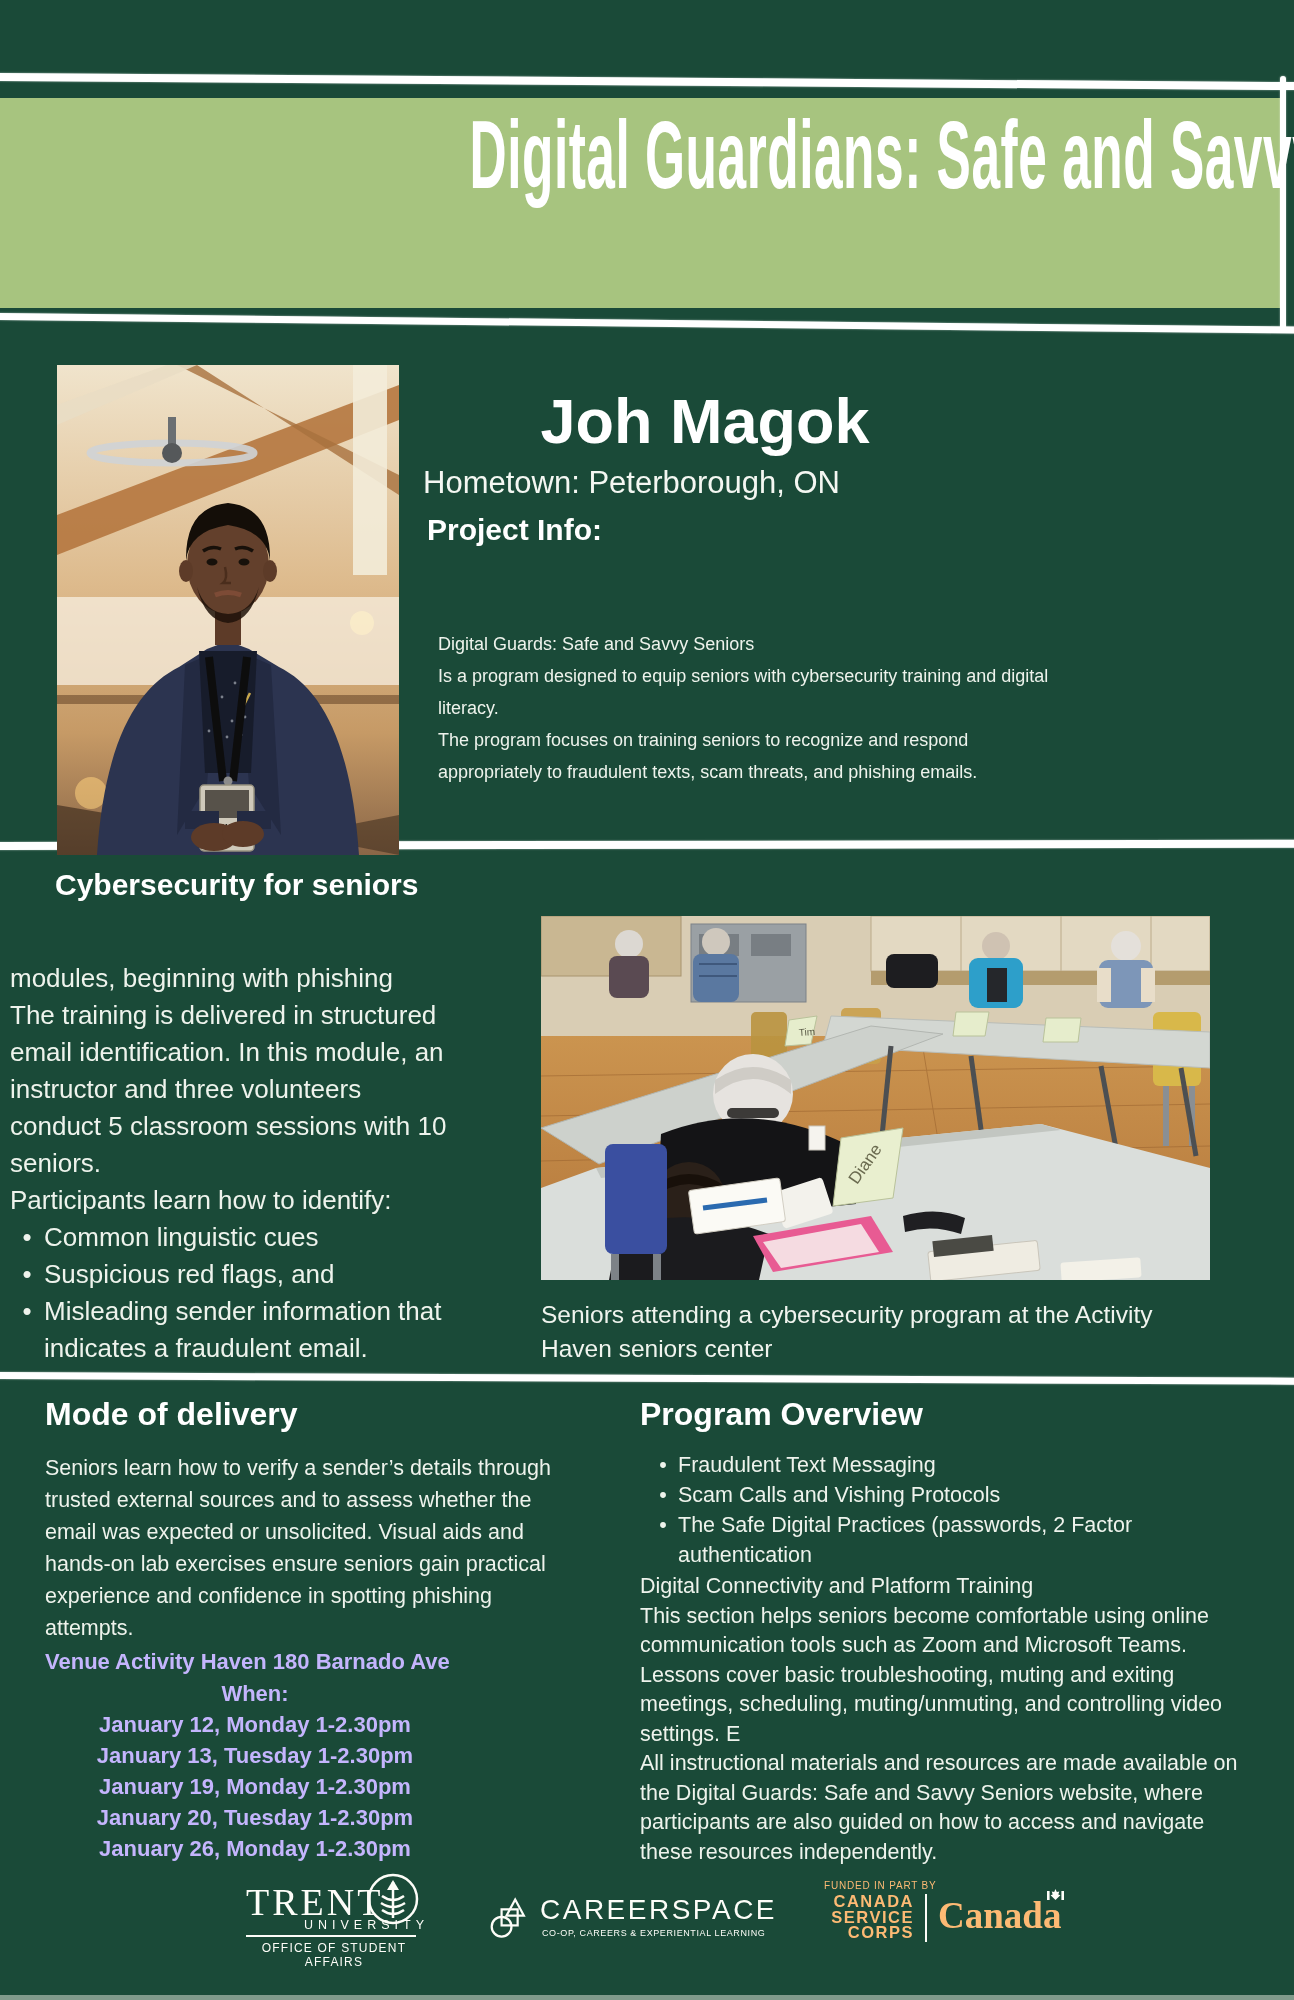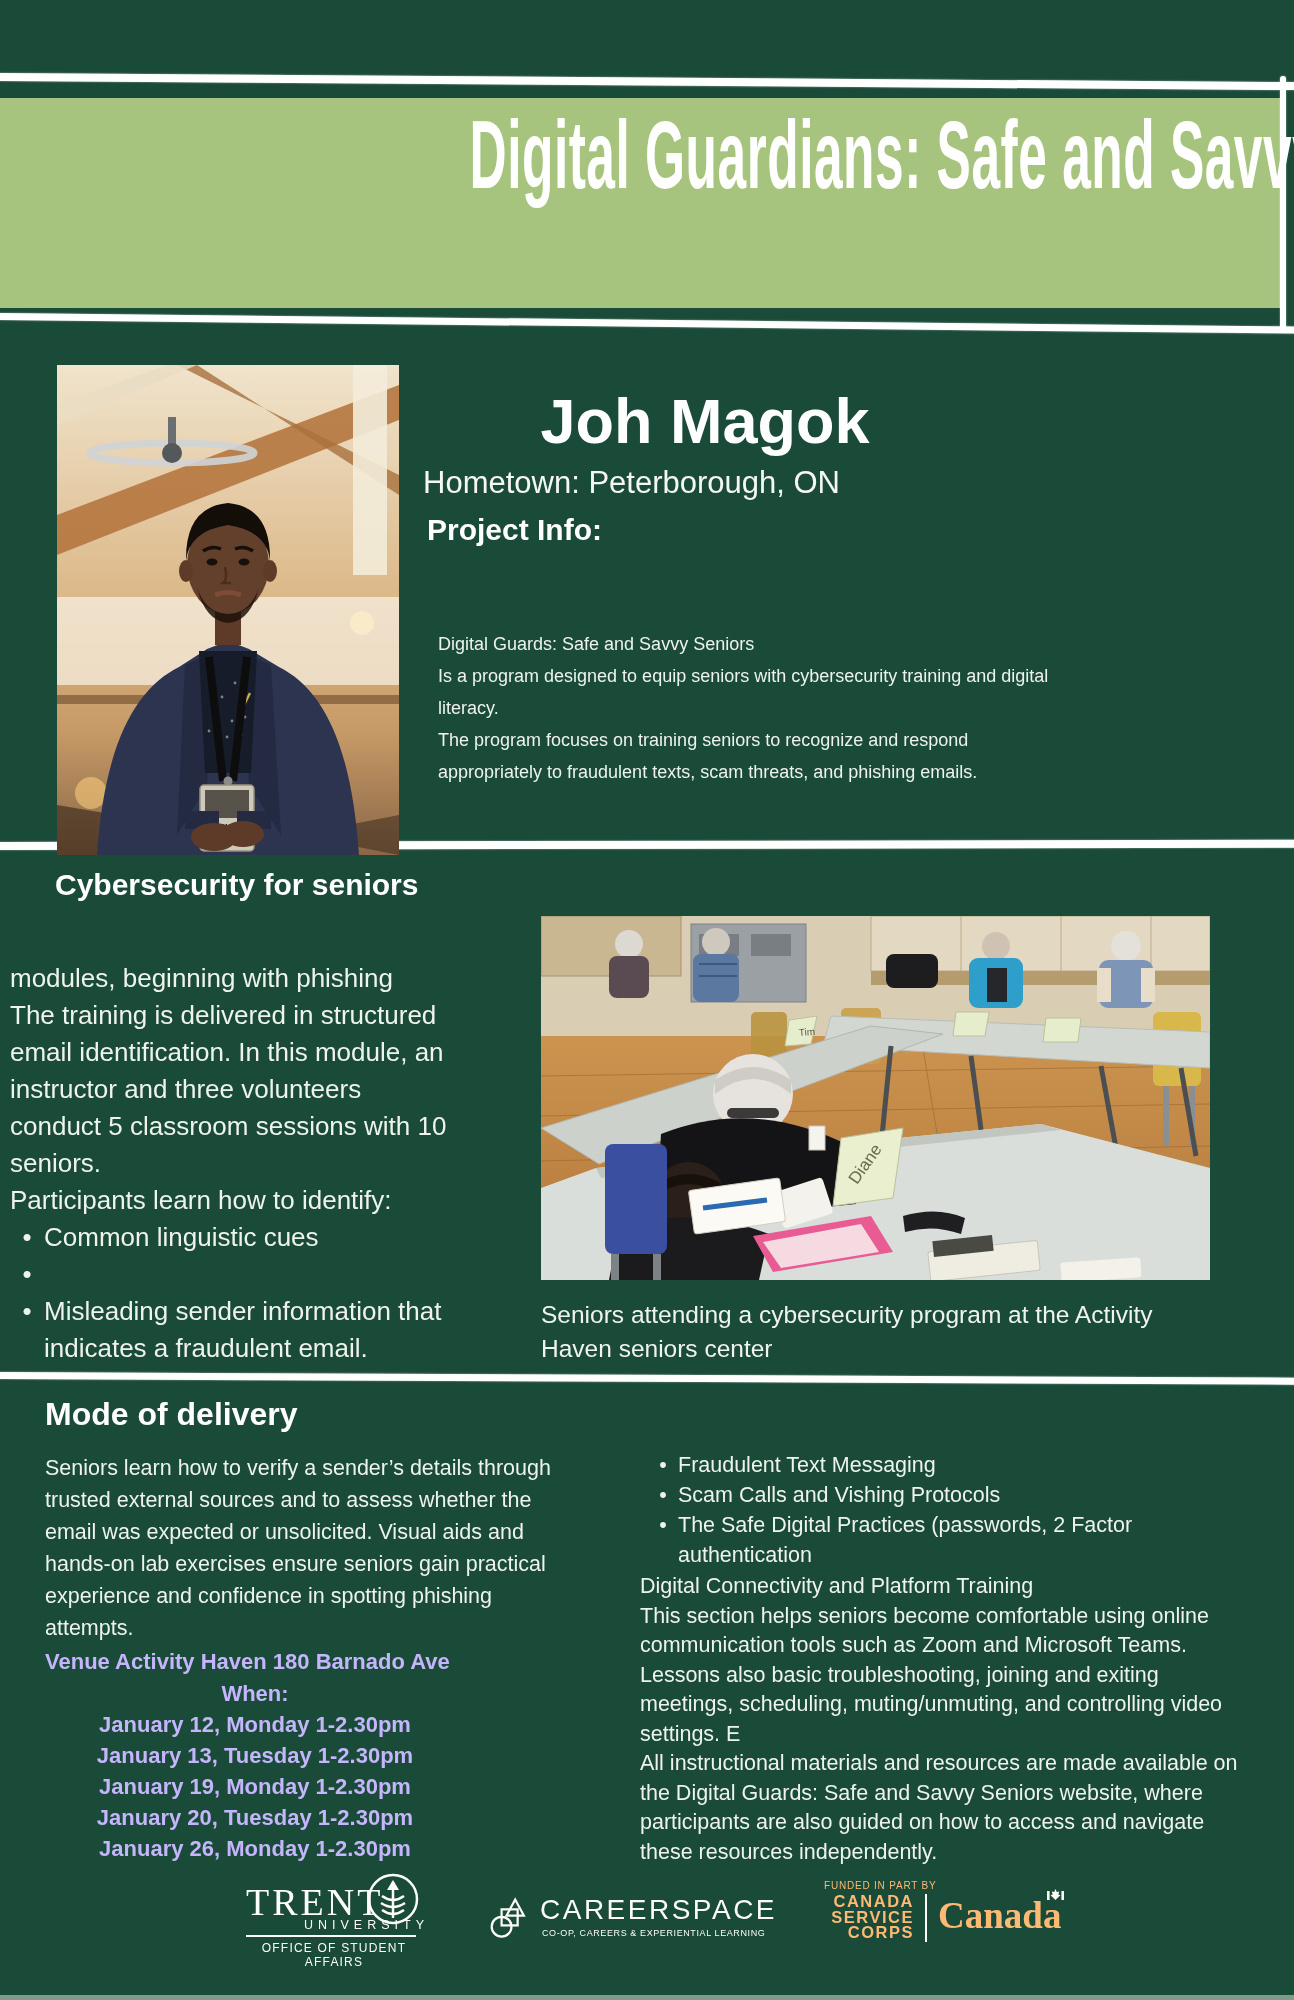--- a/index.html
+++ b/index.html
@@ -146,20 +146,21 @@
     <div>instructor and three volunteers</div>
     <div>conduct 5 classroom sessions with 10</div>
     <div>seniors.</div>
     <div>Participants learn how to identify:</div>
     <div class="bullet">
         <span class="dot">•</span>
         <span>Common linguistic cues</span>
       </div>
     <div class="bullet">
         <span class="dot">•</span>
+        <span>Suspicious red flags, and</span>
       </div>
     <div class="bullet">
         <span class="dot">•</span>
         <span style="width:455px;">Misleading sender information that indicates a fraudulent email.</span>
       </div>
   </div>
 
   <div class="abs" style="left:541px;top:916px;width:669px;height:364px;">
     <svg width="669" height="364" viewBox="0 0 669 364">
       <defs>
@@ -277,39 +278,40 @@
   <div class="abs bold-line" style="left:45px;top:1646px;">Venue Activity Haven 180 Barnado Ave</div>
   <div class="abs" style="left:45px;top:1678px;width:420px;text-align:center;">
     <div class="bold-line">When:</div>
     <div class="bold-line">January 12, Monday 1-2.30pm</div>
     <div class="bold-line">January 13, Tuesday 1-2.30pm</div>
     <div class="bold-line">January 19, Monday 1-2.30pm</div>
     <div class="bold-line">January 20, Tuesday 1-2.30pm</div>
     <div class="bold-line">January 26, Monday 1-2.30pm</div>
   </div>
 
+  <div class="abs h2b" style="left:640px;top:1396px;">Program Overview</div>
   <div class="abs" style="left:648px;top:1450px;width:580px;">
     <div class="po-bullet">
         <span class="dot">•</span>
         <span>Fraudulent Text Messaging</span>
       </div>
     <div class="po-bullet">
         <span class="dot">•</span>
         <span>Scam Calls and Vishing Protocols</span>
       </div>
     <div class="po-bullet">
         <span class="dot">•</span>
         <span style="width:505px;">The Safe Digital Practices (passwords, 2 Factor authentication</span>
       </div>
   </div>
   <div class="abs po-body" style="left:640px;top:1572px;width:630px;">
     <div>Digital Connectivity and Platform Training</div>
     <div>This section helps seniors become comfortable using online</div>
     <div>communication tools such as Zoom and Microsoft Teams.</div>
-    <div>Lessons also basic troubleshooting, joining and exiting</div>
+    <div>Lessons cover basic troubleshooting, muting and exiting</div>
     <div>meetings, scheduling, muting/unmuting, and controlling video</div>
     <div>settings. E</div>
     <div>All instructional materials and resources are made available on</div>
     <div>the Digital Guards: Safe and Savvy Seniors website, where</div>
     <div>participants are also guided on how to access and navigate</div>
     <div>these resources independently.</div>
   </div>
 
   <div class="abs" style="left:246px;top:1872px;width:176px;height:84px;color:#fdfdf8;">
     <span class="abs" style="left:0;top:8px;font-family:'Liberation Serif',serif;font-size:38px;letter-spacing:3px;">TRENT</span>

